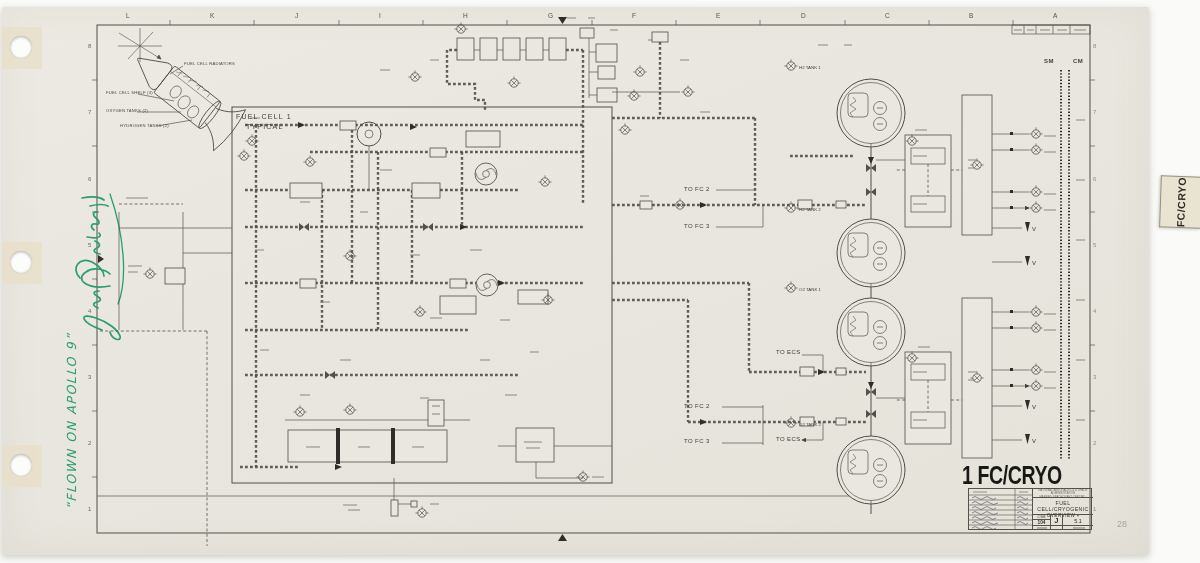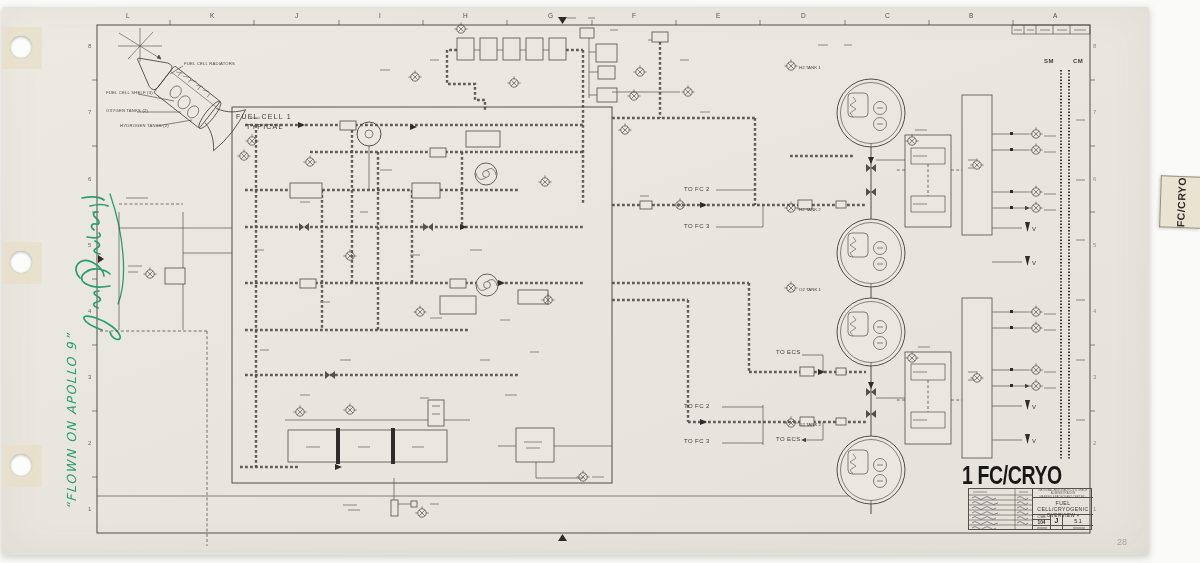--- a/index.html
+++ b/index.html
@@ -367,21 +367,21 @@
   <div class="t lbl" style="left:776px;top:349px;">TO ECS</div>
   <div class="t lbl" style="left:684px;top:403px;">TO FC 2</div>
   <div class="t lbl" style="left:684px;top:438px;">TO FC 3</div>
   <div class="t lbl" style="left:776px;top:436px;">TO ECS</div>
 
   <div class="t lbl" style="left:1044px;top:58px;font-weight:bold;">SM</div>
   <div class="t lbl" style="left:1073px;top:58px;font-weight:bold;">CM</div>
 
   <div class="t big" style="left:962px;top:461px;">1 FC/CRYO</div>
 
-  <div class="t pgno" style="left:1117px;top:537px;">28</div>
+  <div class="t pgno" style="left:1117px;top:519px;">28</div>
 
   <div class="flown ink">“FLOWN ON APOLLO 9”</div>
 
   <div class="tblock">
     <svg width="63" height="41" style="position:absolute;left:0;top:0;">
       <path d="M0,6H63 M0,11H63 M0,16H63 M0,21H63 M0,26H63 M0,31H63 M0,36H63 M46,0V41" stroke="#55524c" stroke-width=".6"></path>
       <path d="M4,3h14 M50,3h9" stroke="#8d897e" stroke-width="1.5" opacity=".6"></path>
       <g stroke="#3f4450" stroke-width=".7" fill="none" opacity=".85">
         <path d="M3,9 q3,-3 6,0 t6,0 t6,0 t6,0 M48,9 q3,-3 6,0 t5,0"></path>
         <path d="M3,14 q3,-3 6,0 t6,0 t6,0 t8,0 M48,14 q3,-3 6,0 t5,0"></path>

